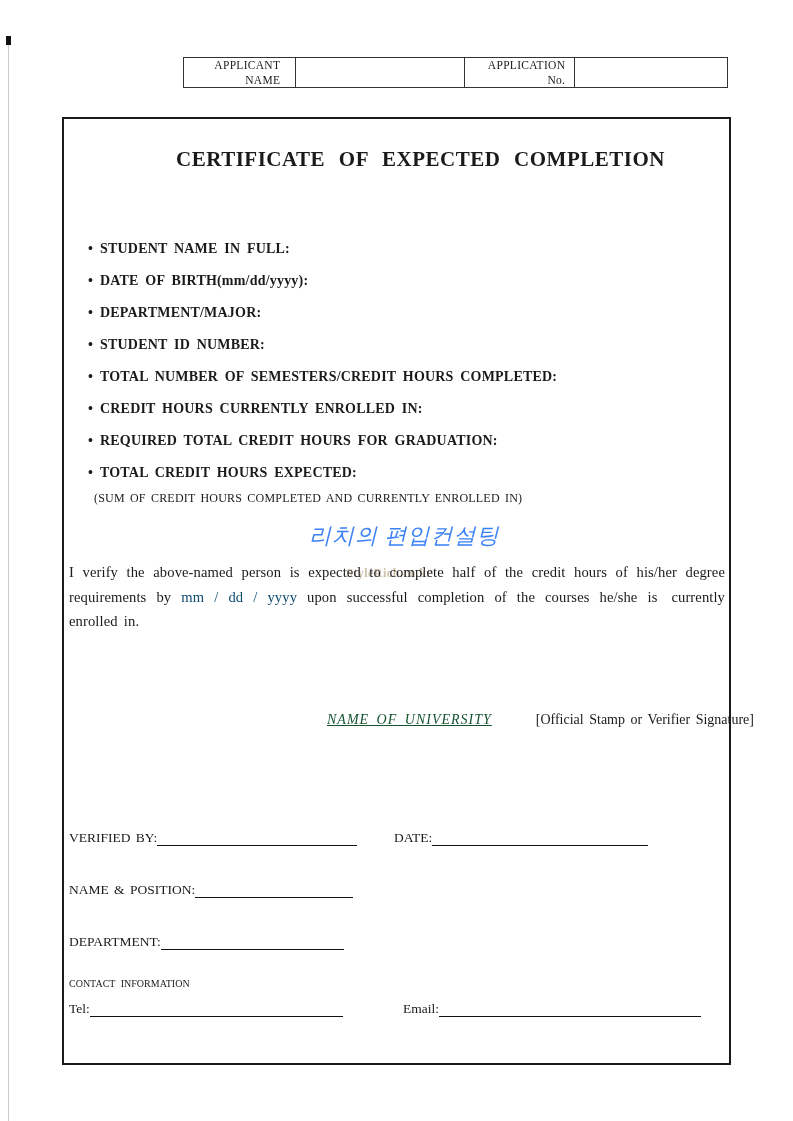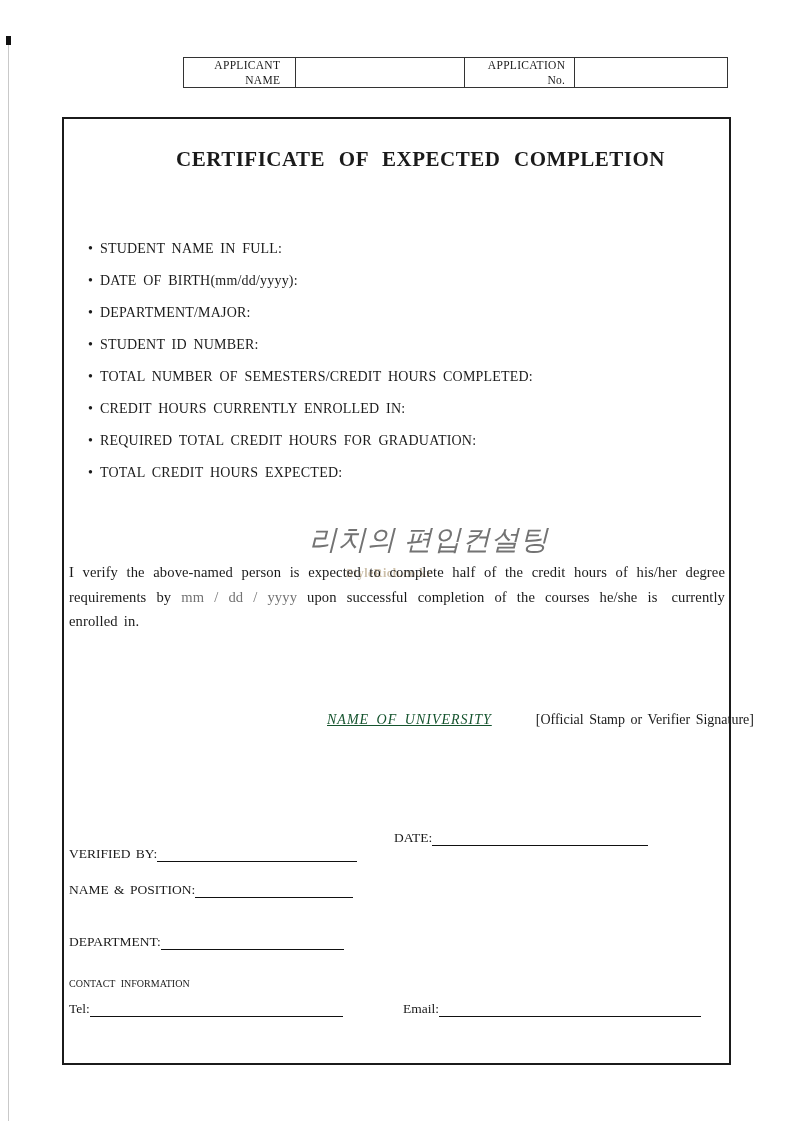--- a/index.html
+++ b/index.html
@@ -48,51 +48,52 @@
   .title {
     position:absolute; top:28px; left:0; right:0;
     text-align:center;
     font-size:21px; font-weight:bold;
     letter-spacing:0.5px; word-spacing:8px;margin-left:48px;
   }
 
   .fields {
     position:absolute; top:114px; left:24px; right:8px;
     list-style:none;
+    font-weight:bold;
   }
   .fields li {
     font-size:14px; line-height:32px;
     word-spacing:3px; letter-spacing:0.2px;
   }
   .fields li .bullet { display:inline-block; width:12px; color:#1a1a1a; }
 
   .fields-note {
     position:absolute; top:372px; left:30px;
     font-size:12px; word-spacing:2px; letter-spacing:0.2px;
   }
 
   .watermark-1 {
     position:absolute; top:402px; left:245px;
-    font-size:28px; color:#737373; font-style:italic;
+    font-size:22px; color:#3b82f6; font-style:italic;
     letter-spacing:1px;
     pointer-events:none;
   }
   .watermark-2 {
     position:absolute; top:447px; left:282px;
     font-size:12px; color:#c4b49a; font-weight:bold;
     letter-spacing:0.5px;
     pointer-events:none; opacity:0.85;
   }
 
   .verify-para {
     position:absolute; top:441px; left:5px; right:4px;
     font-size:14.6px; line-height:24.6px;
     text-align:justify; word-spacing:2.5px; letter-spacing:0.1px;
   }
-  .date-placeholder { color:#737373; margin:16px 10px; }
+  .date-placeholder { color:#0c4a6e; margin:16px 10px; }
   .gap-spacer { display:inline-block; width:14px; }
 
   .university-line {
     position:absolute; top:593px; left:263px; right:4px;
     font-size:14px; white-space:nowrap;
   }
   .university-name {
     color:#14532d; font-style:italic;
     text-decoration:underline;
     letter-spacing:1px; word-spacing:3px;
@@ -139,31 +140,32 @@
       <li><span class="bullet">•</span><span>STUDENT NAME IN FULL:</span></li>
       <li><span class="bullet">•</span><span>DATE OF BIRTH(mm/dd/yyyy):</span></li>
       <li><span class="bullet">•</span><span>DEPARTMENT/MAJOR:</span></li>
       <li><span class="bullet">•</span><span>STUDENT ID NUMBER:</span></li>
       <li><span class="bullet">•</span><span>TOTAL NUMBER OF SEMESTERS/CREDIT HOURS COMPLETED:</span></li>
       <li><span class="bullet">•</span><span>CREDIT HOURS CURRENTLY ENROLLED IN:</span></li>
       <li><span class="bullet">•</span><span>REQUIRED TOTAL CREDIT HOURS FOR GRADUATION:</span></li>
       <li><span class="bullet">•</span><span>TOTAL CREDIT HOURS EXPECTED:</span></li>
     </ul>
 
+    <div class="fields-note">(SUM OF CREDIT HOURS COMPLETED AND CURRENTLY ENROLLED IN)</div>
 
     <div class="watermark-1">리치의 편입컨설팅</div>
     <div class="watermark-2">StyleRich.co.kr</div>
 
     <p class="verify-para"><span>I verify the above-named person is expected to complete half of the credit hours of his/her degree requirements by</span><span class="date-placeholder">mm / dd / yyyy</span><span>upon successful completion of the courses he/she is</span><span class="gap-spacer"></span><span>currently enrolled in.</span></p>
 
     <div class="university-line">
       <span class="university-name">NAME OF UNIVERSITY</span><span class="stamp-note">[Official Stamp or Verifier Signature]</span>
     </div>
 
-    <div class="fill-row" style="top:711px; left:5px;margin-top:16px;">
+    <div class="fill-row" style="top:711px; left:5px;">
       <span>VERIFIED BY:</span><span class="line" style="width:200px;"></span>
     </div>
     <div class="fill-row" style="top:711px; left:330px;">
       <span>DATE:</span><span class="line" style="width:216px;"></span>
     </div>
 
     <div class="fill-row" style="top:763px; left:5px;">
       <span>NAME &amp; POSITION:</span><span class="line" style="width:158px;"></span>
     </div>
 

